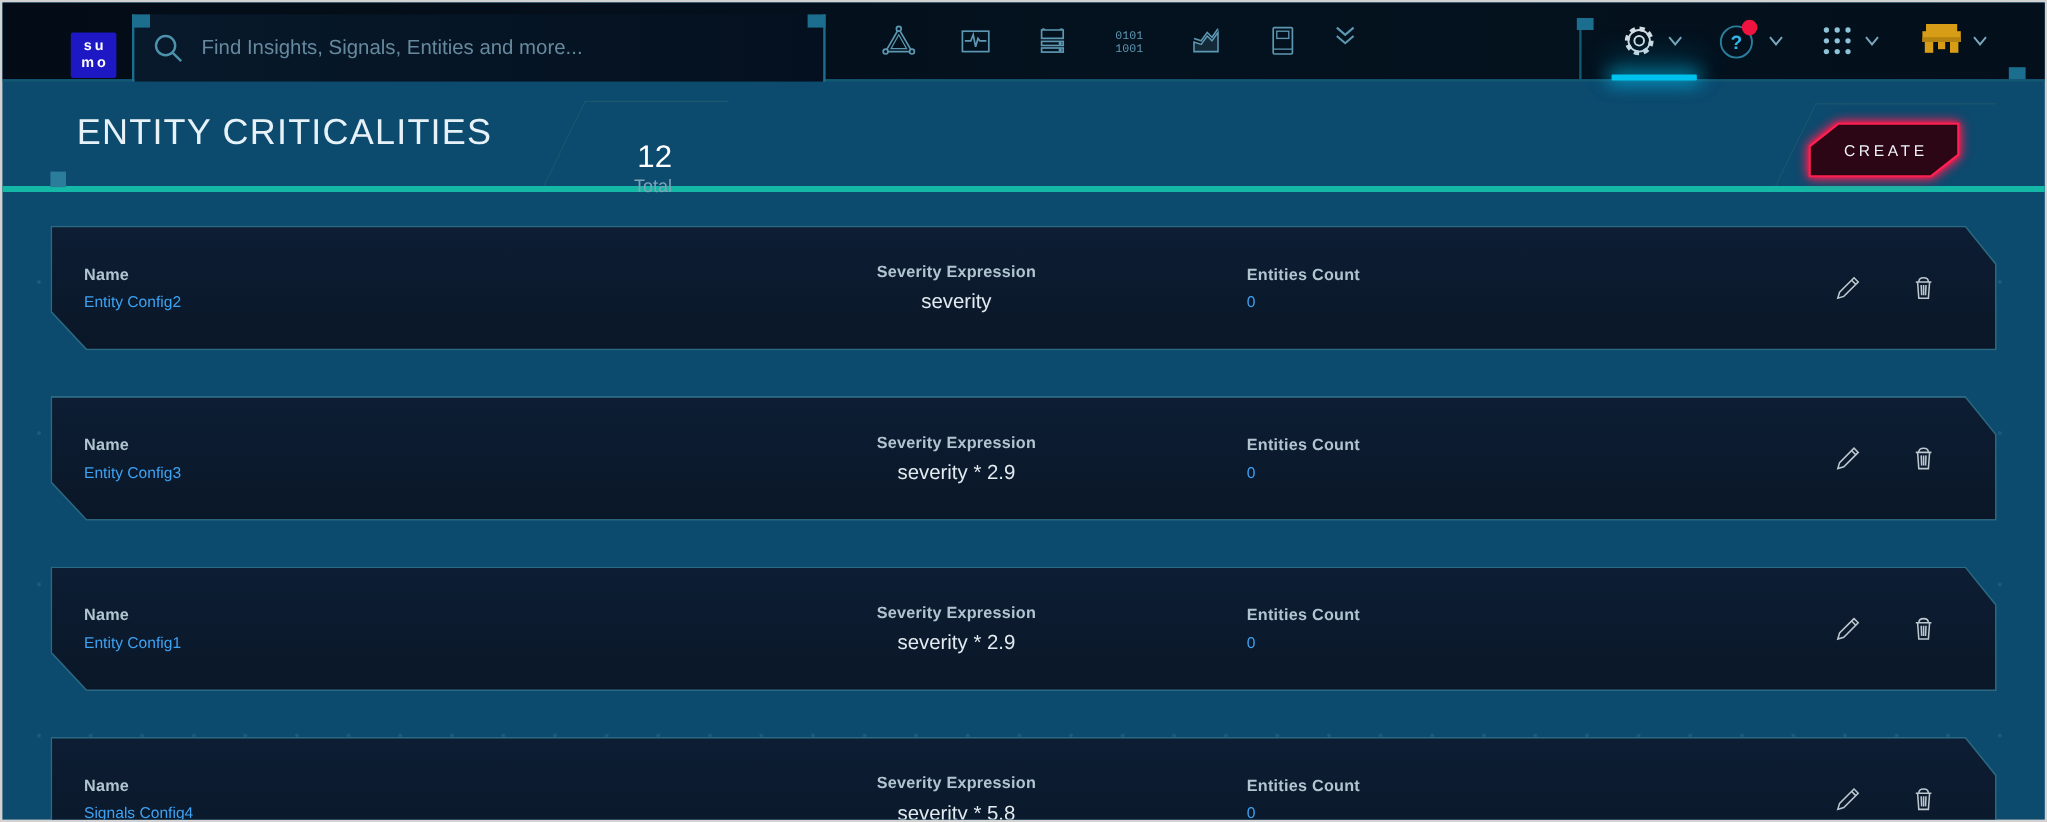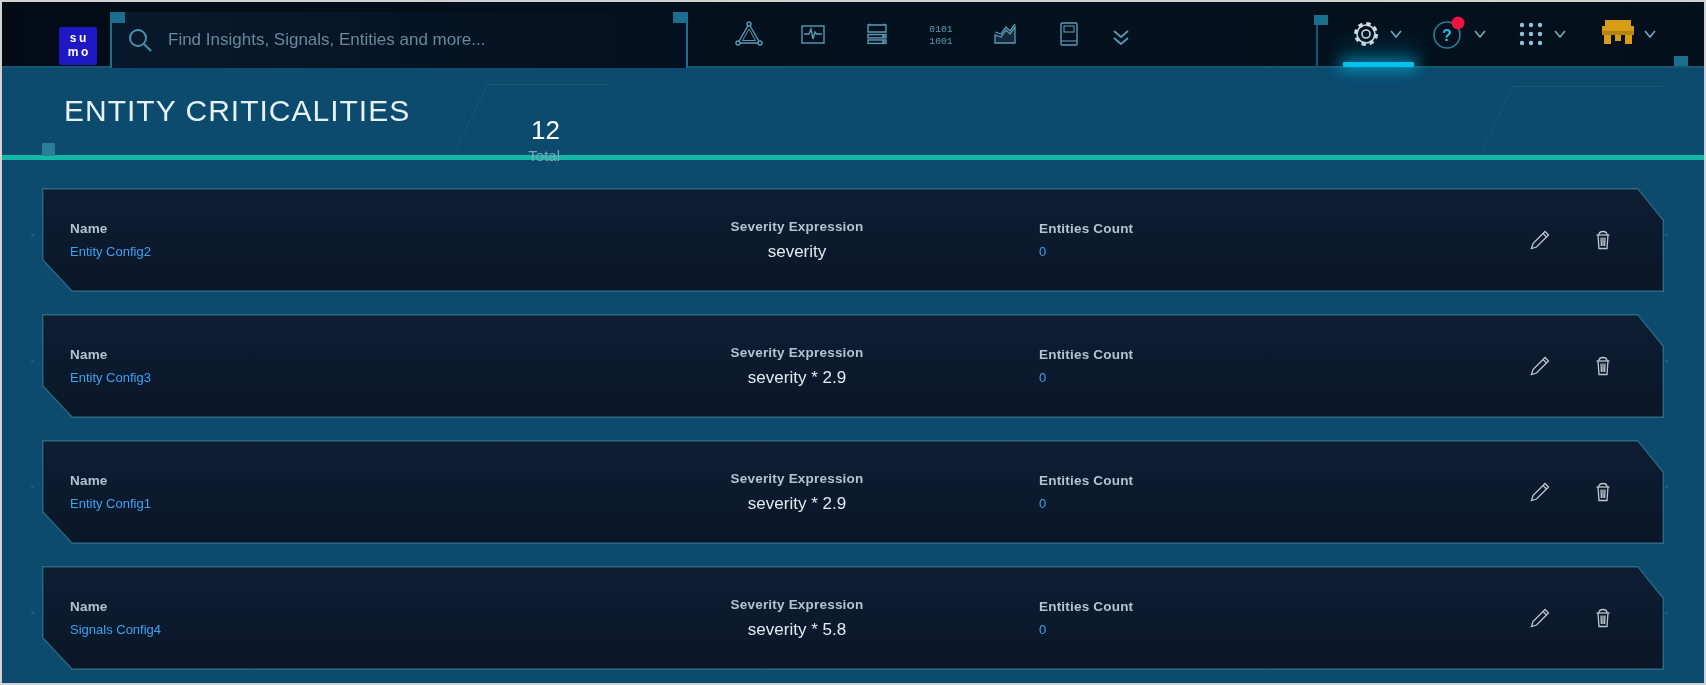--- a/index.html
+++ b/index.html
@@ -43,21 +43,21 @@
   .search-input {
     background:transparent; border:none; outline:none;
     color:#7d9cb0; font-size:17px; width:480px; margin-left:14px;
     font-family:"Liberation Sans", sans-serif;
   }
   .search-input::placeholder { color:#67899e; opacity:1; }
   .nav-icons {
     position:absolute; left:732px; top:0; height:64px;
     display:flex; align-items:center; gap:34px;
   }
-  .nav-icons .icn { width:30px; height:30px; display:flex; align-items:flex-end; justify-content:center; cursor:pointer; }
+  .nav-icons .icn { width:30px; height:30px; display:flex; align-items:flex-start; justify-content:center; cursor:pointer; }
   .tb-divider {
     position:absolute; left:1314px; top:13px; bottom:0; width:2px; background:#135872;
   }
   .tb-divider::before { content:""; position:absolute; left:-2px; top:0; width:14px; height:10px; background:#1b6e8d; }
   .corner-br { position:absolute; right:16px; bottom:0px; width:14px; height:10px; background:#1b6e8d; }
 
   .tb-group { position:absolute; top:0; height:64px; display:flex; align-items:center; cursor:pointer; }
   .g-gear  { left:1348px; }
   .g-help  { left:1428px; }
   .g-apps  { left:1514px; }
@@ -107,21 +107,21 @@
   }
 
   
   .main {
     position:absolute; left:0; top:159px; right:0; bottom:0;
     background-image:radial-gradient(circle, rgba(96,150,175,.22) 1.2px, transparent 1.9px);
     background-size:43px 126px;
     background-position:9px 11px;
     padding:27px 40px 0 40px;
   }
-  .card { position:relative; height:104px; margin-bottom:22px; }
+  .card { position:relative; height:104px; margin-bottom:38px; }
   .card-border {
     position:absolute; inset:0; background:#2b6a82;
     clip-path:polygon(0 0, calc(100% - 26px) 0, 100% 32px, 100% 100%, 30px 100%, 0 calc(100% - 32px));
   }
   .card-bg {
     position:absolute; inset:1.4px; background:linear-gradient(180deg,#0d1d33,#0a1728);
     clip-path:polygon(0 0, calc(100% - 25px) 0, 100% 31px, 100% 100%, 29px 100%, 0 calc(100% - 31px));
   }
   .card-content {
     position:relative; height:100%; display:flex; align-items:center; padding:0 30px 0 28px;
@@ -294,20 +294,26 @@
   <section class="page-header">
     <h1 class="page-title">ENTITY CRITICALITIES</h1>
 
     <div class="total-wedge"></div>
     <div class="total-box">
       <div class="total-value">12</div>
       <div class="total-label">Total</div>
     </div>
 
     <div class="create-wedge"></div>
+    <button class="create-btn">
+      <svg width="126" height="46" viewBox="0 0 126 46">
+        <polygon points="25,1 125,1 125,27 102,45 1,45 1,20" fill="#2c0614" stroke="#ff1f50" stroke-width="2"></polygon>
+      </svg>
+      <span class="create-label">CREATE</span>
+    </button>
 
     <div class="bracket"></div>
   </section>
 
   <main class="main">
 
     <div class="card">
       <div class="card-border"></div>
       <div class="card-bg"></div>
       <div class="card-content">

